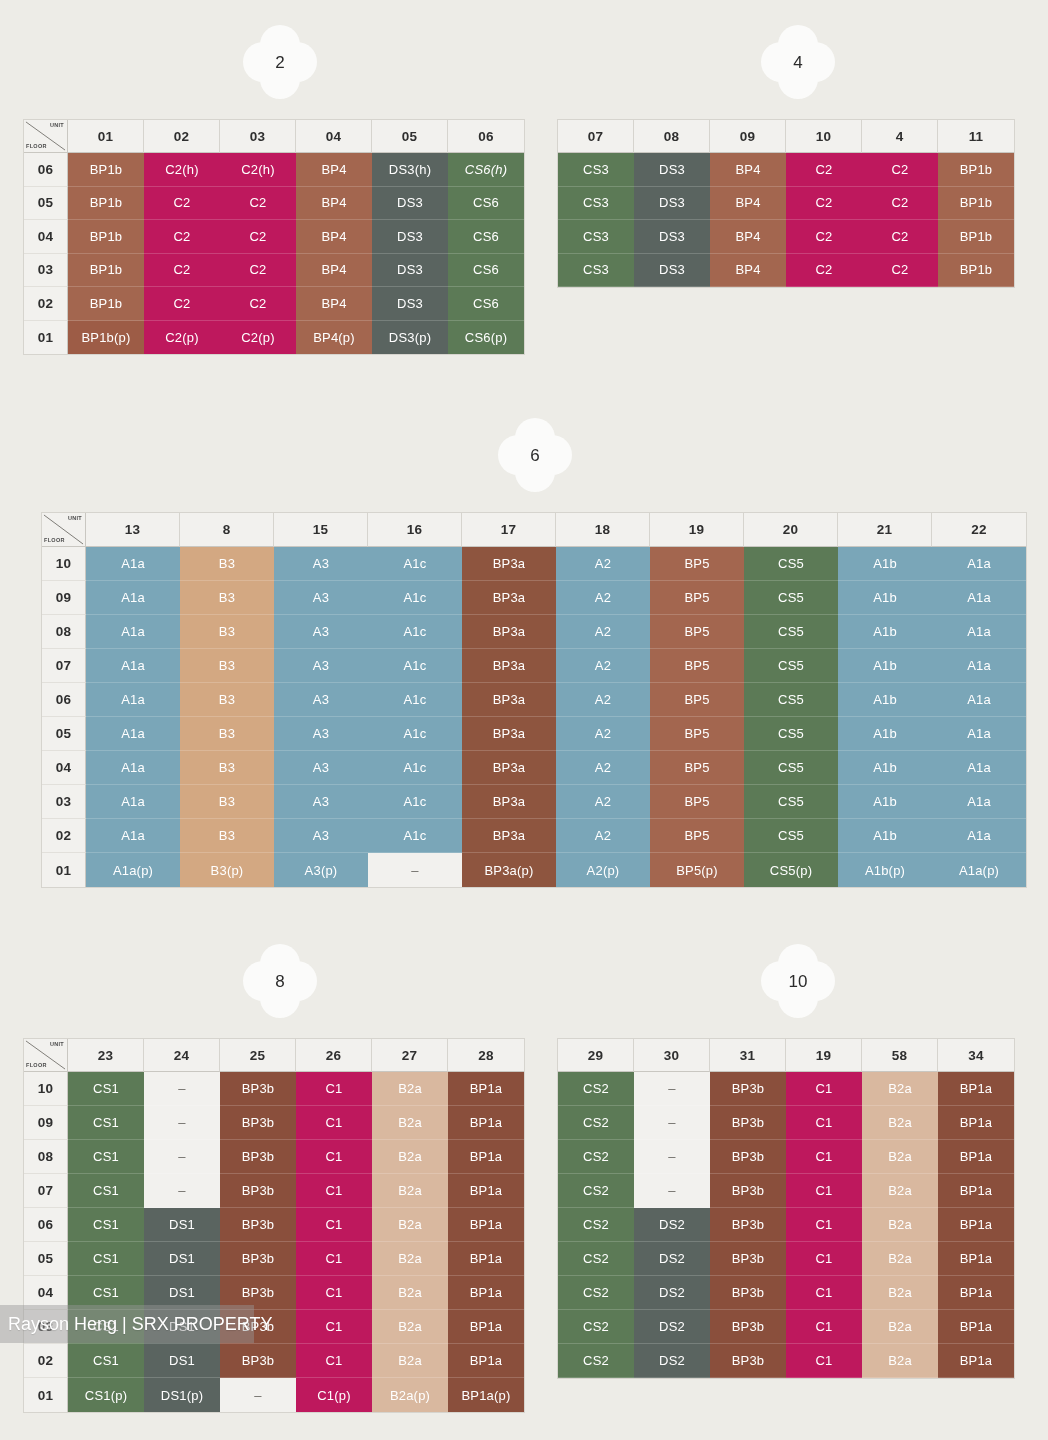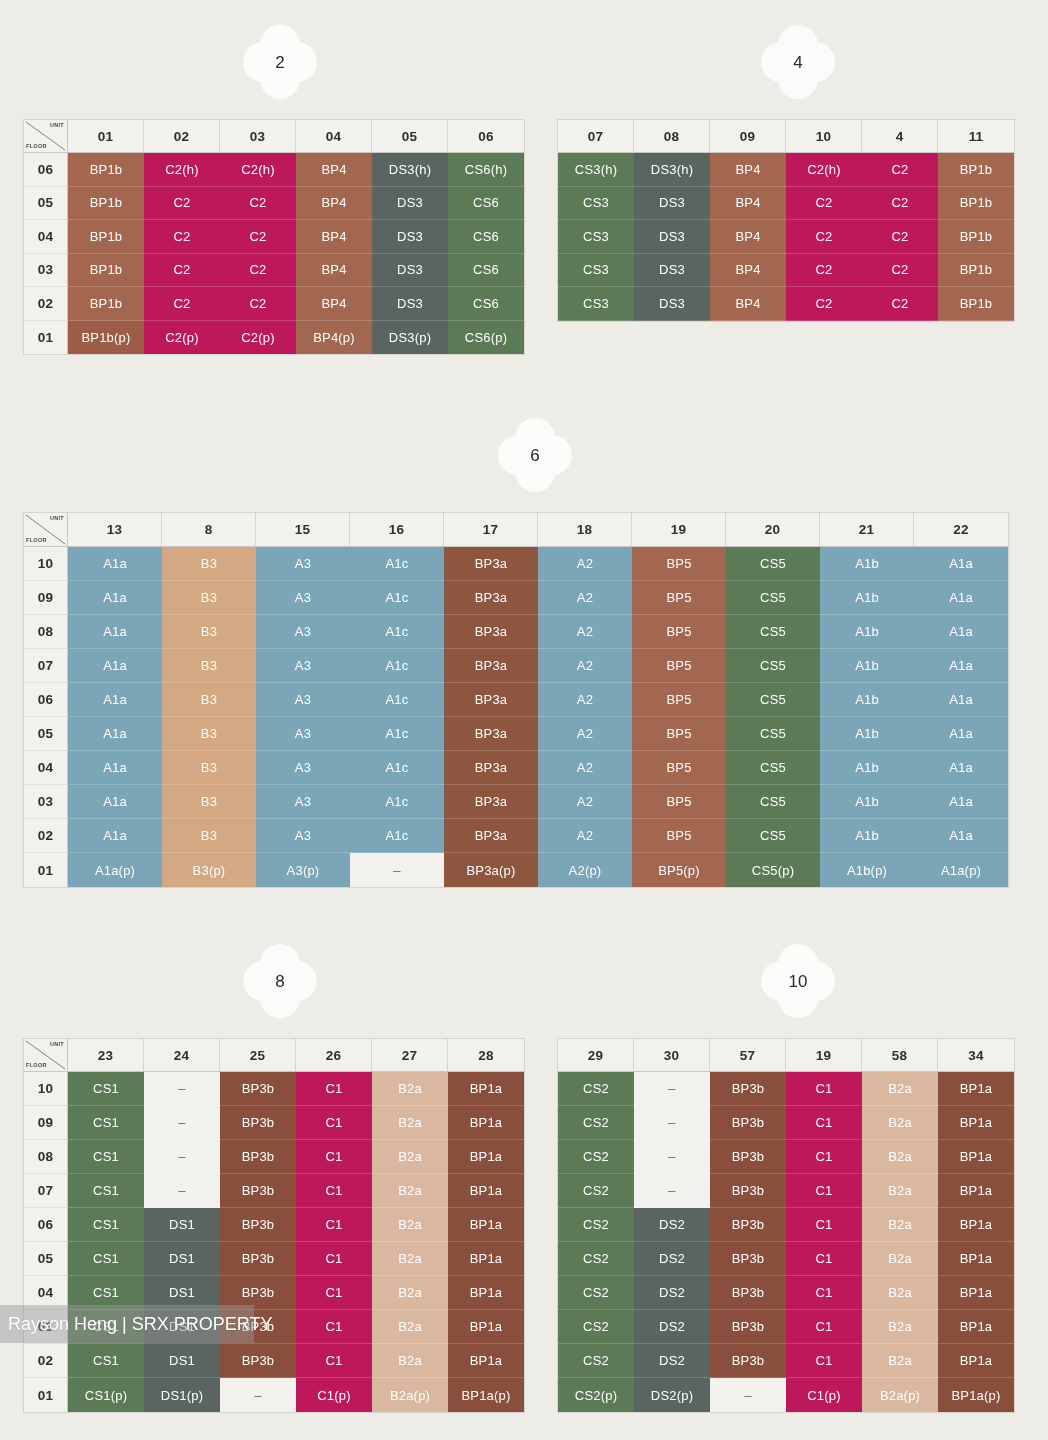--- a/index.html
+++ b/index.html
@@ -161,21 +161,21 @@
         </tr>
       </thead>
       <tbody>
         <tr>
           <td class="floor" style="width: 44px; height: 33.5px;">06</td>
           <td class="cell c-terra" style="width: 76px; height: 33.5px;">BP1b</td>
           <td class="cell c-green-mid" style="width: 76px; height: 33.5px;">C2(h)</td>
           <td class="cell c-green-mid" style="width: 76px; height: 33.5px;">C2(h)</td>
           <td class="cell c-terra" style="width: 76px; height: 33.5px;">BP4</td>
           <td class="cell c-slate" style="width: 76px; height: 33.5px;">DS3(h)</td>
-          <td class="cell c-green-dark" style="width: 76px; height: 33.5px;">CS6(h)</td>
+          <td class="cell c-green-dark" style="width: 76px; height: 33.5px; font-style: italic;">CS6(h)</td>
         </tr>
         <tr>
           <td class="floor" style="width: 44px; height: 33.5px;">05</td>
           <td class="cell c-terra" style="width: 76px; height: 33.5px;">BP1b</td>
           <td class="cell c-green-mid" style="width: 76px; height: 33.5px;">C2</td>
           <td class="cell c-green-mid" style="width: 76px; height: 33.5px;">C2</td>
           <td class="cell c-terra" style="width: 76px; height: 33.5px;">BP4</td>
           <td class="cell c-slate" style="width: 76px; height: 33.5px;">DS3</td>
           <td class="cell c-green-dark" style="width: 76px; height: 33.5px;">CS6</td>
         </tr>
@@ -231,28 +231,20 @@
           <th class="colhead" style="width: 76px; height: 33px;">07</th>
           <th class="colhead" style="width: 76px; height: 33px;">08</th>
           <th class="colhead" style="width: 76px; height: 33px;">09</th>
           <th class="colhead" style="width: 76px; height: 33px;">10</th>
           <th class="colhead" style="width: 76px; height: 33px;">4</th>
           <th class="colhead" style="width: 76px; height: 33px;">11</th>
         </tr>
       </thead>
       <tbody>
         <tr>
-          <td class="cell c-green-dark" style="width: 76px; height: 33.5px;">CS3(h)</td>
-          <td class="cell c-slate" style="width: 76px; height: 33.5px;">DS3(h)</td>
-          <td class="cell c-terra" style="width: 76px; height: 33.5px;">BP4</td>
-          <td class="cell c-green-mid" style="width: 76px; height: 33.5px;">C2(h)</td>
-          <td class="cell c-green-mid" style="width: 76px; height: 33.5px;">C2</td>
-          <td class="cell c-terra" style="width: 76px; height: 33.5px;">BP1b</td>
-        </tr>
-        <tr>
           <td class="cell c-green-dark" style="width: 76px; height: 33.5px;">CS3</td>
           <td class="cell c-slate" style="width: 76px; height: 33.5px;">DS3</td>
           <td class="cell c-terra" style="width: 76px; height: 33.5px;">BP4</td>
           <td class="cell c-green-mid" style="width: 76px; height: 33.5px;">C2</td>
           <td class="cell c-green-mid" style="width: 76px; height: 33.5px;">C2</td>
           <td class="cell c-terra" style="width: 76px; height: 33.5px;">BP1b</td>
         </tr>
         <tr>
           <td class="cell c-green-dark" style="width: 76px; height: 33.5px;">CS3</td>
           <td class="cell c-slate" style="width: 76px; height: 33.5px;">DS3</td>
@@ -280,21 +272,21 @@
       </tbody>
     </table>
     <div class="badge" style="left: 498px; top: 418px;">
       <div class="petal p-top"></div>
       <div class="petal p-bot"></div>
       <div class="petal p-left"></div>
       <div class="petal p-right"></div>
       <div class="core"></div>
       <span class="num">6</span>
     </div>
-    <table class="tbl" style="left: 24px; top: 513px;">
+    <table class="tbl" style="left: 42px; top: 513px;">
       <thead>
         <tr>
           <th class="corner" style="width: 44px; height: 34px;">
             <svg class="diag" viewBox="0 0 44 33" preserveAspectRatio="none">
               <line x1="2" y1="2" x2="42" y2="31" stroke="#7d7b76" stroke-width="1"></line>
             </svg>
             <span class="lbl-unit">UNIT</span>
             <span class="lbl-floor">FLOOR</span>
           </th>
           <th class="colhead" style="width: 94px; height: 34px;">13</th>
@@ -567,21 +559,21 @@
       <div class="petal p-left"></div>
       <div class="petal p-right"></div>
       <div class="core"></div>
       <span class="num">10</span>
     </div>
     <table class="tbl" style="left: 558px; top: 1039px;">
       <thead>
         <tr>
           <th class="colhead" style="width: 76px; height: 33px;">29</th>
           <th class="colhead" style="width: 76px; height: 33px;">30</th>
-          <th class="colhead" style="width: 76px; height: 33px;">57</th>
+          <th class="colhead" style="width: 76px; height: 33px;">31</th>
           <th class="colhead" style="width: 76px; height: 33px;">19</th>
           <th class="colhead" style="width: 76px; height: 33px;">58</th>
           <th class="colhead" style="width: 76px; height: 33px;">34</th>
         </tr>
       </thead>
       <tbody>
         <tr>
           <td class="cell c-green-dark" style="width: 76px; height: 34px;">CS2</td>
           <td class="cell c-none empty" style="width: 76px; height: 34px;">–</td>
           <td class="cell c-brown-red" style="width: 76px; height: 34px;">BP3b</td>
@@ -646,27 +638,19 @@
           <td class="cell c-brown-red" style="width: 76px; height: 34px;">BP1a</td>
         </tr>
         <tr>
           <td class="cell c-green-dark" style="width: 76px; height: 34px;">CS2</td>
           <td class="cell c-slate" style="width: 76px; height: 34px;">DS2</td>
           <td class="cell c-brown-red" style="width: 76px; height: 34px;">BP3b</td>
           <td class="cell c-green-mid" style="width: 76px; height: 34px;">C1</td>
           <td class="cell c-beige" style="width: 76px; height: 34px;">B2a</td>
           <td class="cell c-brown-red" style="width: 76px; height: 34px;">BP1a</td>
         </tr>
-        <tr>
-          <td class="cell c-green-dark last" style="width: 76px; height: 34px;">CS2(p)</td>
-          <td class="cell c-slate last" style="width: 76px; height: 34px;">DS2(p)</td>
-          <td class="cell c-none empty last" style="width: 76px; height: 34px;">–</td>
-          <td class="cell c-green-mid last" style="width: 76px; height: 34px;">C1(p)</td>
-          <td class="cell c-beige last" style="width: 76px; height: 34px;">B2a(p)</td>
-          <td class="cell c-brown-red last" style="width: 76px; height: 34px;">BP1a(p)</td>
-        </tr>
       </tbody>
     </table>
   </div>
 
 <div class="watermark">
   <span class="wtxt">Rayson Heng | SRX PROPERTY</span>
 </div>
 
 </body></html>

